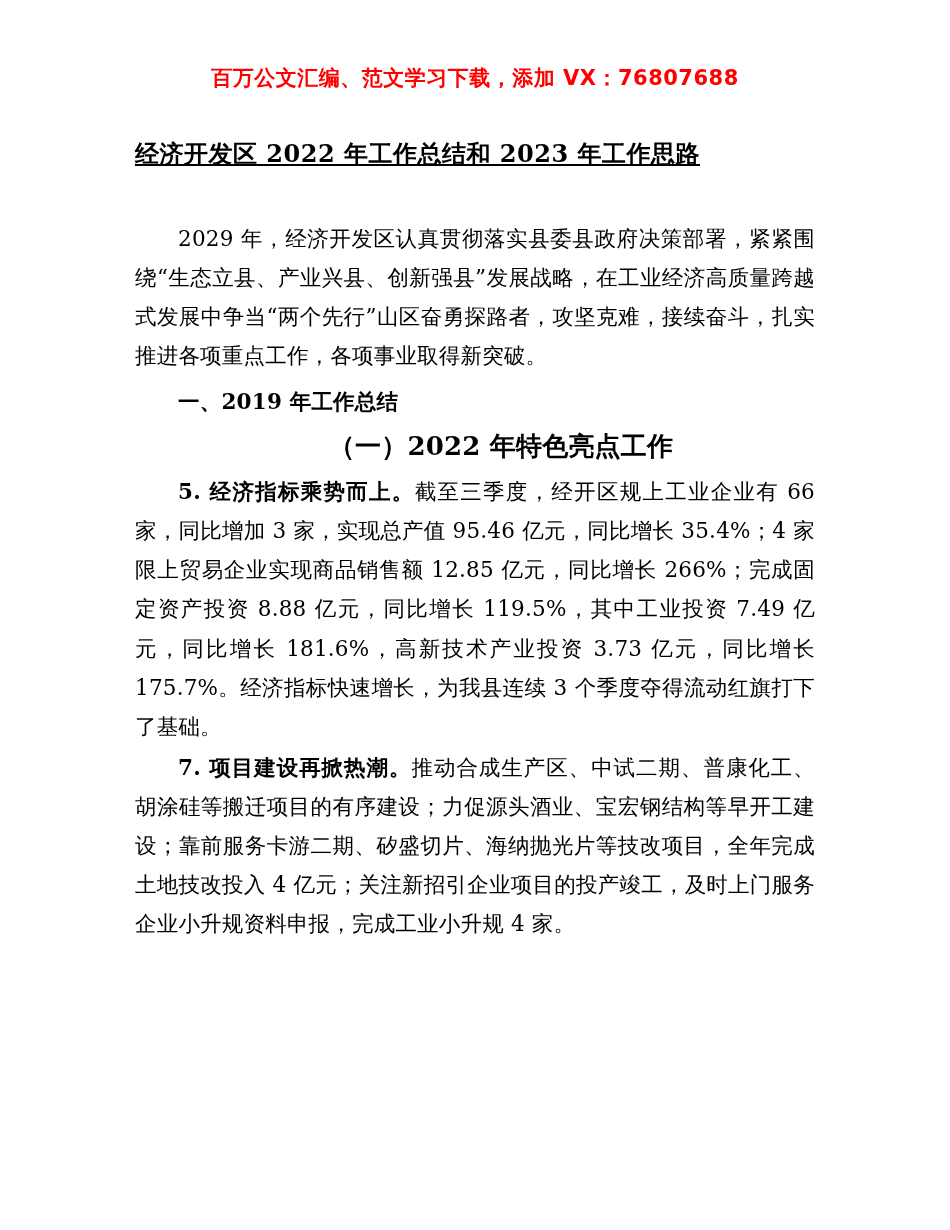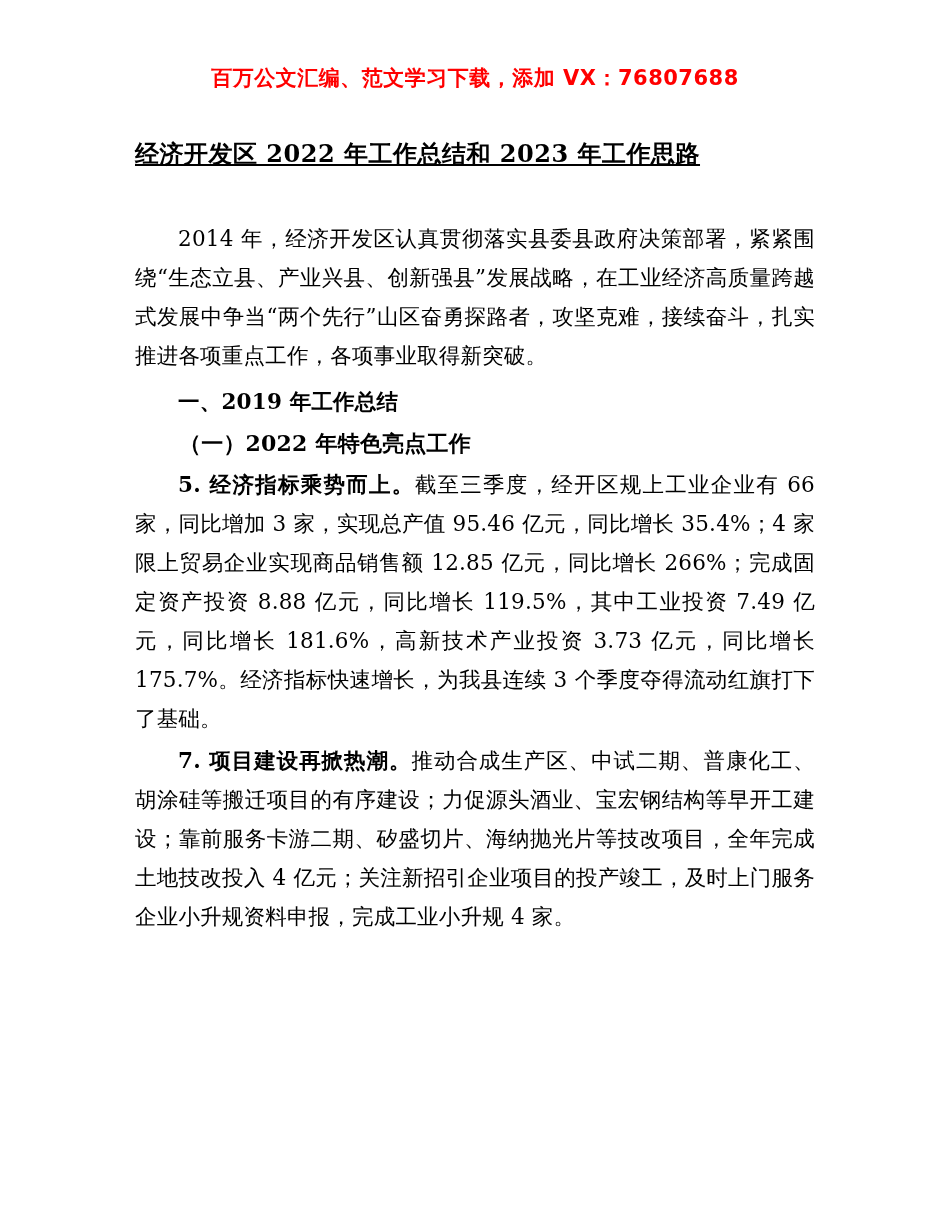--- a/index.html
+++ b/index.html
@@ -55,26 +55,27 @@
   }
   p.heading1 {
     font-size: 21.5px;
     line-height: 1.82;
     margin: 6px 0 2px 0;
     text-indent: 2em;
     font-weight: bold;
     letter-spacing: 0.2px;
   }
   p.heading2 {
-    font-size: 22px;
+    font-size: 26px;
     line-height: 1.82;
     margin: 2px 0;
     text-indent: 2em;
     font-weight: bold;
     letter-spacing: 0.2px;
+    text-align: center;
   }
   .lead {
     font-weight: bold;
   }
   .para-with-lead {
     font-size: 21.5px;
     line-height: 1.82;
     margin: 2px 0;
     text-align: justify;
     text-justify: inter-ideograph;
@@ -86,21 +87,21 @@
 <body>
 
 <div class="page">
 
   <div class="watermark">百万公文汇编、范文学习下载，添加 VX：76807688</div>
 
   <h1 class="doc-title">经济开发区 2022 年工作总结和 2023 年工作思路</h1>
 
   <div class="body-block">
 
-    <p class="para">2014 年，经济开发区认真贯彻落实县委县政府决策部署，紧紧围绕“生态立县、产业兴县、创新强县”发展战略，在工业经济高质量跨越式发展中争当“两个先行”山区奋勇探路者，攻坚克难，接续奋斗，扎实推进各项重点工作，各项事业取得新突破。</p>
+    <p class="para">2029 年，经济开发区认真贯彻落实县委县政府决策部署，紧紧围绕“生态立县、产业兴县、创新强县”发展战略，在工业经济高质量跨越式发展中争当“两个先行”山区奋勇探路者，攻坚克难，接续奋斗，扎实推进各项重点工作，各项事业取得新突破。</p>
 
     <p class="heading1">一、2019 年工作总结</p>
 
     <p class="heading2">（一）2022 年特色亮点工作</p>
 
     <p class="para-with-lead"><span class="lead">5. 经济指标乘势而上。</span><span>截至三季度，经开区规上工业企业有 66 家，同比增加 3 家，实现总产值 95.46 亿元，同比增长 35.4%；4 家限上贸易企业实现商品销售额 12.85 亿元，同比增长 266%；完成固定资产投资 8.88 亿元，同比增长 119.5%，其中工业投资 7.49 亿元，同比增长 181.6%，高新技术产业投资 3.73 亿元，同比增长 175.7%。经济指标快速增长，为我县连续 3 个季度夺得流动红旗打下了基础。</span></p>
 
     <p class="para-with-lead"><span class="lead">7. 项目建设再掀热潮。</span><span>推动合成生产区、中试二期、普康化工、胡涂硅等搬迁项目的有序建设；力促源头酒业、宝宏钢结构等早开工建设；靠前服务卡游二期、矽盛切片、海纳抛光片等技改项目，全年完成土地技改投入 4 亿元；关注新招引企业项目的投产竣工，及时上门服务企业小升规资料申报，完成工业小升规 4 家。</span></p>
 
   </div>

